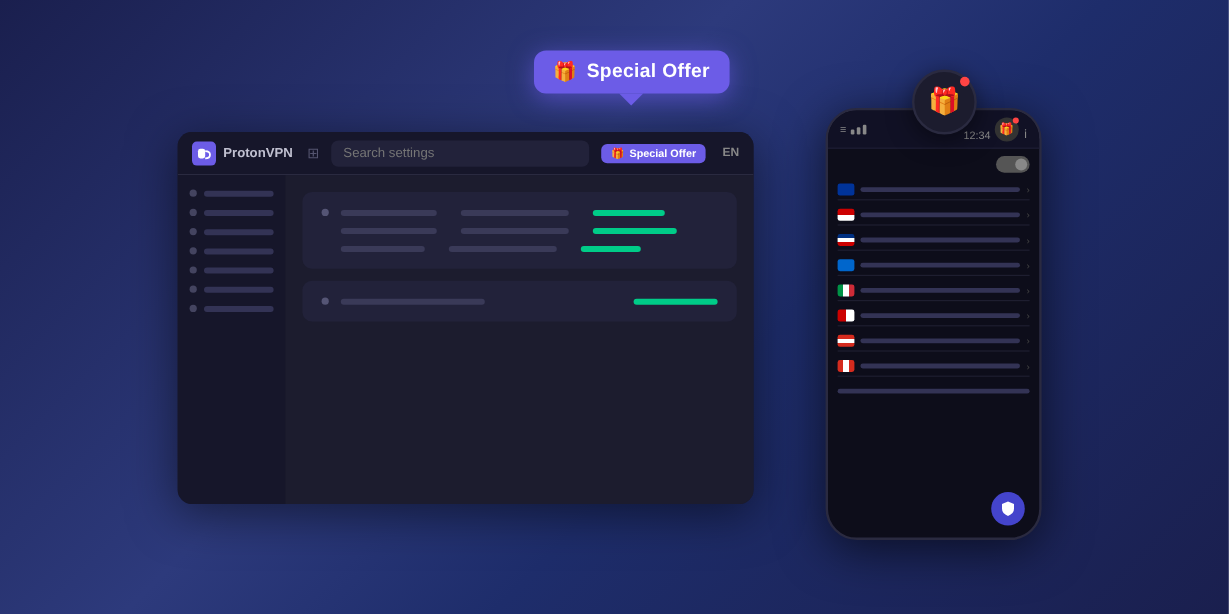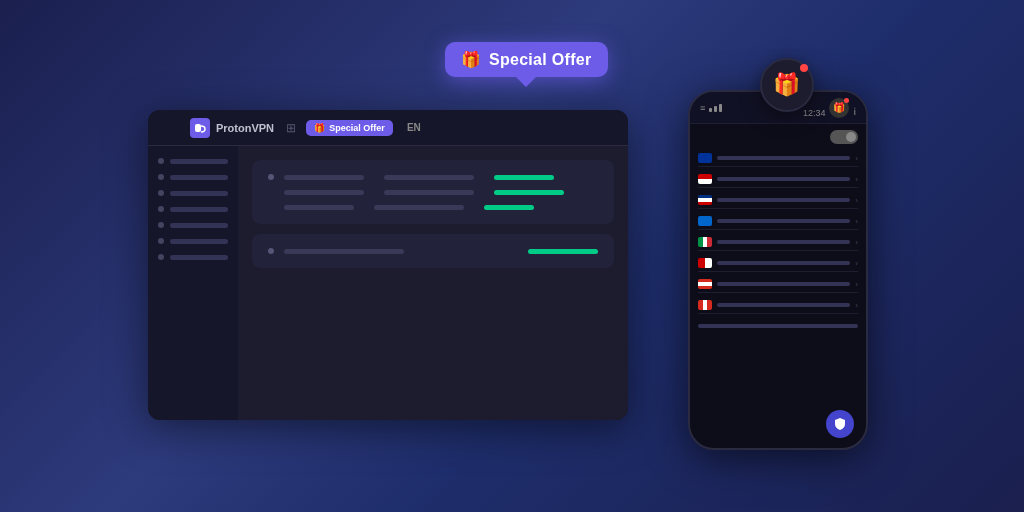--- a/index.html
+++ b/index.html
@@ -68,21 +68,20 @@
       display: flex;
       align-items: center;
       padding: 0 12px;
       gap: 10px;
       border-bottom: 1px solid #2a2a40;
     }
     .window-logo {
       display: flex;
       align-items: center;
       gap: 6px;
-      margin-left: 30px;
     }
     .logo-icon {
       width: 20px;
       height: 20px;
       background: #6c5ce7;
       border-radius: 4px;
       display: flex;
       align-items: center;
       justify-content: center;
     }
@@ -420,20 +419,21 @@
     <div class="window-logo">
       <div class="logo-icon">
         <svg width="12" height="12" viewBox="0 0 12 12" fill="white">
           <rect x="1" y="2" width="6" height="8" rx="2"></rect>
           <path d="M7 4 Q11 4 11 7 Q11 10 7 10" stroke="white" fill="none" stroke-width="1.5"></path>
         </svg>
       </div>
       <span class="logo-text">ProtonVPN</span>
     </div>
     <span class="window-grid-icon">⊞</span>
+    <input class="window-search" type="text" readonly="" placeholder="Search settings" style="">
     <button class="window-special-offer-btn">
       <span>🎁</span>
       <span>Special Offer</span>
     </button>
     <div class="window-user">
       <span class="window-user-en">EN</span>
     </div>
   </div>
 
   <div class="window-body">

